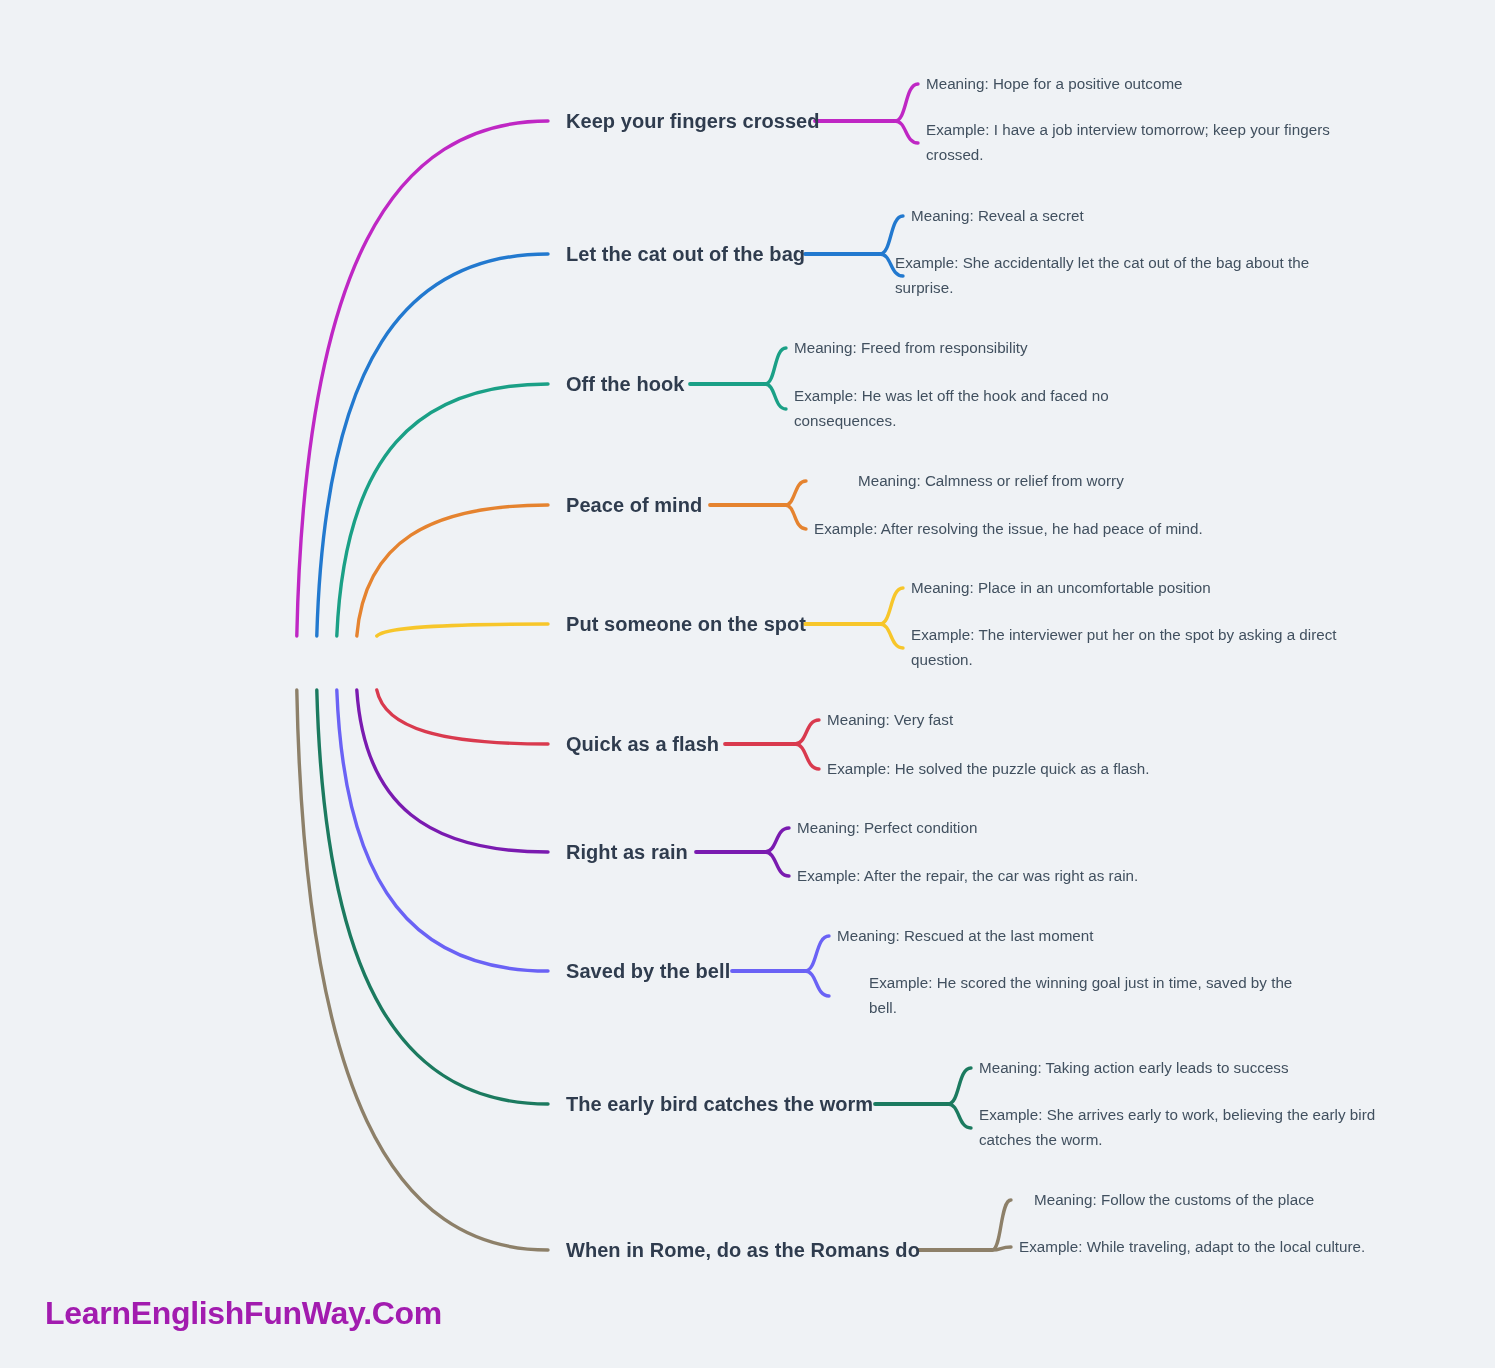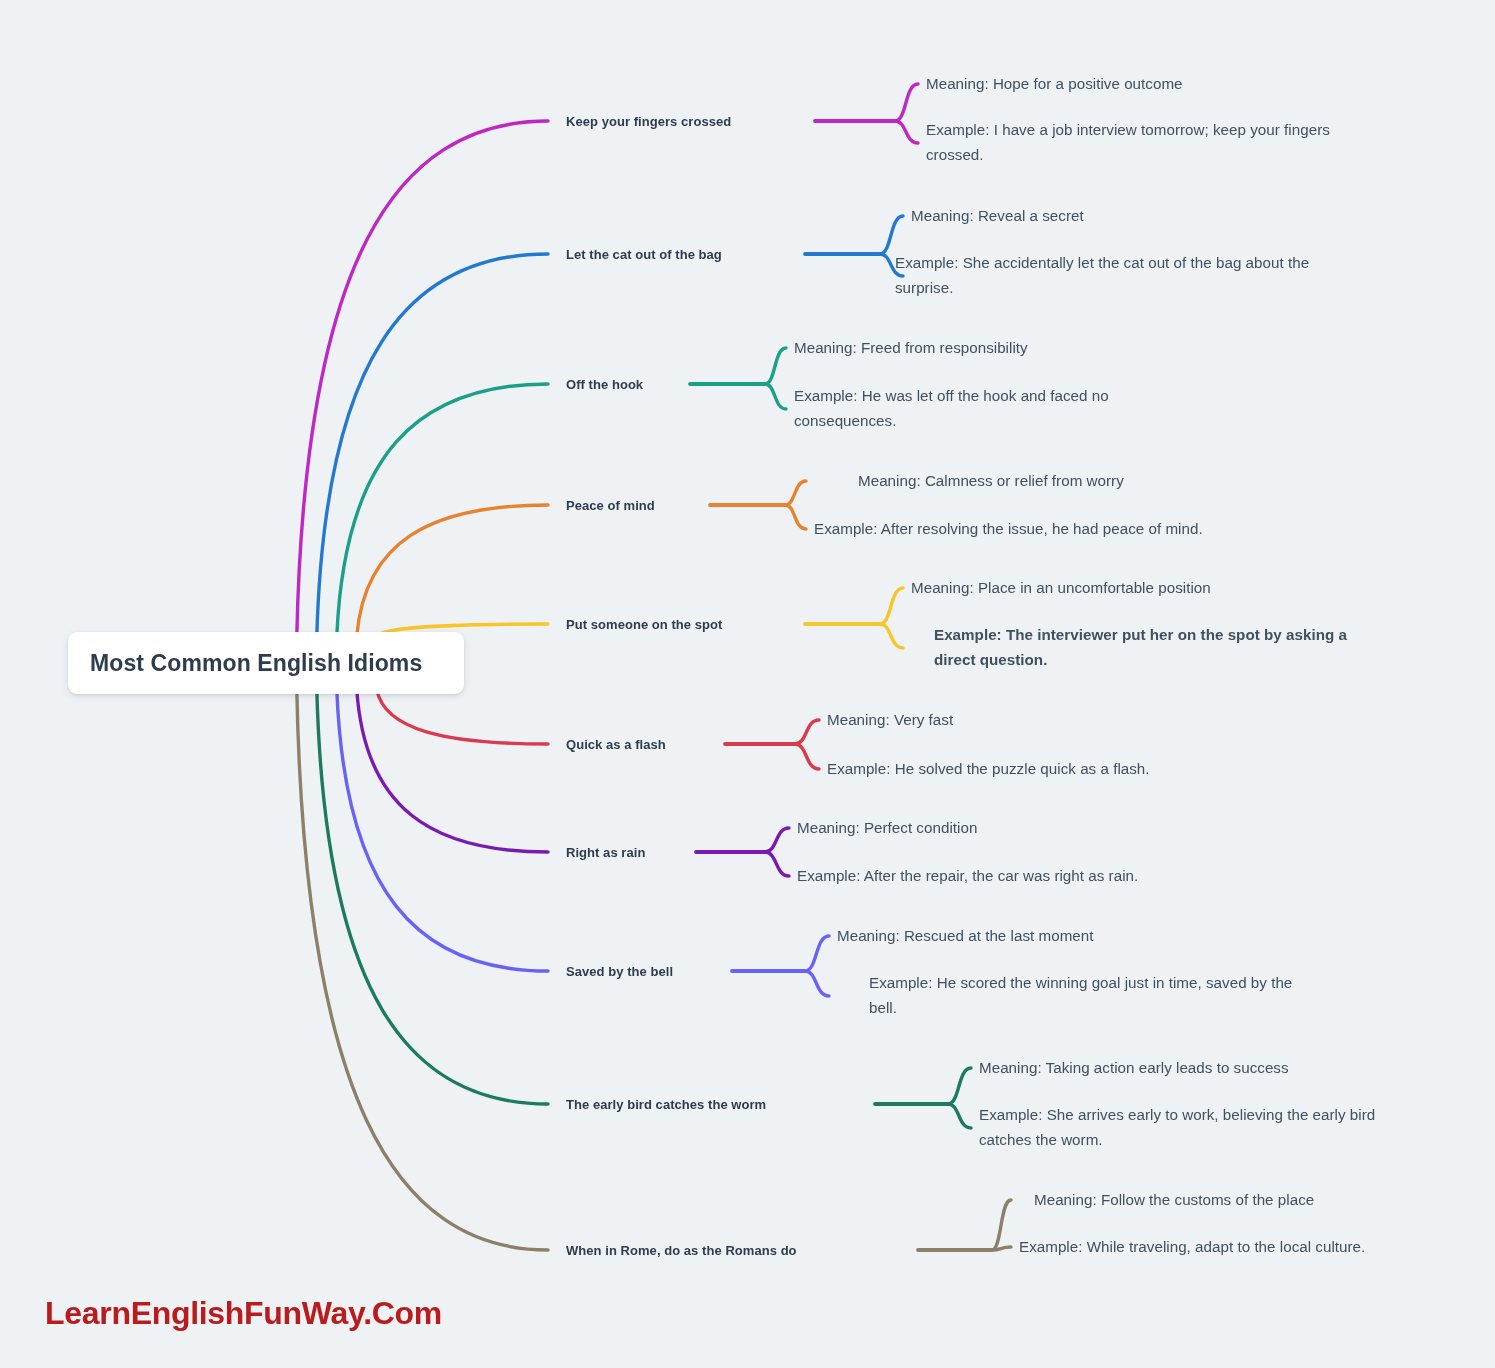--- a/index.html
+++ b/index.html
@@ -51,21 +51,21 @@
     font-size: 23px;
     font-weight: bold;
     color: #2f3c4e;
     letter-spacing: 0.1px;
     white-space: nowrap;
   }
 
   
   .idiom-label {
     position: absolute;
-    font-size: 13px;
+    font-size: 20px;
     font-weight: bold;
     color: #2f3c4e;
     white-space: nowrap;
     transform: translateY(-50%);
     z-index: 4;
     letter-spacing: 0.05px;
   }
 
   
   .leaf-text {
@@ -136,23 +136,20 @@
       <path d="M 316.8 690 C 324.8 988.0799999999999, 404.656 1104, 548 1104" stroke="#1b7a5f" stroke-width="3.4"></path>
       <path d="M 875 1104 L 948 1104" stroke="#1b7a5f" stroke-width="3.8"></path>
       <path d="M 948 1104 C 959.96 1104, 957.66 1068, 971 1068" stroke="#1b7a5f" stroke-width="3.4"></path>
       <path d="M 948 1104 C 959.96 1104, 957.66 1128, 971 1128" stroke="#1b7a5f" stroke-width="3.4"></path>
       <path d="M 296.8 690 C 304.8 1093.2, 392.256 1250, 548 1250" stroke="#8d8069" stroke-width="3.4"></path>
       <path d="M 918 1250 L 992 1250" stroke="#8d8069" stroke-width="3.8"></path>
       <path d="M 992 1250 C 1001.88 1250, 999.98 1200, 1011 1200" stroke="#8d8069" stroke-width="3.4"></path>
       <path d="M 992 1250 C 1001.88 1250, 999.98 1247, 1011 1247" stroke="#8d8069" stroke-width="3.4"></path>
     </svg>
 
-  <div class="root-node" style="left: 68px; top: 632px; width: 396px; height: 62px; background: rgb(255, 255, 255);">
-    <span class="root-label" style="color: rgb(47, 60, 78);">Most Common English Idioms</span>
-  </div>
 
   <div id="labels">
       <div class="idiom-label" style="left: 566px; top: 121px;">Keep your fingers crossed</div>
       <div class="idiom-label" style="left: 566px; top: 254px;">Let the cat out of the bag</div>
       <div class="idiom-label" style="left: 566px; top: 384px;">Off the hook</div>
       <div class="idiom-label" style="left: 566px; top: 505px;">Peace of mind</div>
       <div class="idiom-label" style="left: 566px; top: 624px;">Put someone on the spot</div>
       <div class="idiom-label" style="left: 566px; top: 744px;">Quick as a flash</div>
       <div class="idiom-label" style="left: 566px; top: 852px;">Right as rain</div>
       <div class="idiom-label" style="left: 566px; top: 971px;">Saved by the bell</div>
@@ -162,28 +159,28 @@
   <div id="leaves">
       <div class="leaf-text one-line" style="left: 926px; top: 84px; white-space: nowrap;">Meaning: Hope for a positive outcome</div>
       <div class="leaf-text two-line" style="left: 926px; top: 143px; width: 430px;">Example: I have a job interview tomorrow; keep your fingers crossed.</div>
       <div class="leaf-text one-line" style="left: 911px; top: 216px; white-space: nowrap;">Meaning: Reveal a secret</div>
       <div class="leaf-text two-line" style="left: 895px; top: 276px; width: 455px;">Example: She accidentally let the cat out of the bag about the surprise.</div>
       <div class="leaf-text one-line" style="left: 794px; top: 348px; white-space: nowrap;">Meaning: Freed from responsibility</div>
       <div class="leaf-text two-line" style="left: 794px; top: 409px; width: 380px;">Example: He was let off the hook and faced no consequences.</div>
       <div class="leaf-text one-line" style="left: 858px; top: 481px; white-space: nowrap;">Meaning: Calmness or relief from worry</div>
       <div class="leaf-text one-line" style="left: 814px; top: 529px; white-space: nowrap;">Example: After resolving the issue, he had peace of mind.</div>
       <div class="leaf-text one-line" style="left: 911px; top: 588px; white-space: nowrap;">Meaning: Place in an uncomfortable position</div>
-      <div class="leaf-text two-line" style="left: 934px; top: 648px; width: 450px; font-weight: bold;">Example: The interviewer put her on the spot by asking a direct question.</div>
+      <div class="leaf-text two-line" style="left: 911px; top: 648px; width: 450px;">Example: The interviewer put her on the spot by asking a direct question.</div>
       <div class="leaf-text one-line" style="left: 827px; top: 720px; white-space: nowrap;">Meaning: Very fast</div>
       <div class="leaf-text one-line" style="left: 827px; top: 769px; white-space: nowrap;">Example: He solved the puzzle quick as a flash.</div>
       <div class="leaf-text one-line" style="left: 797px; top: 828px; white-space: nowrap;">Meaning: Perfect condition</div>
       <div class="leaf-text one-line" style="left: 797px; top: 876px; white-space: nowrap;">Example: After the repair, the car was right as rain.</div>
       <div class="leaf-text one-line" style="left: 837px; top: 936px; white-space: nowrap;">Meaning: Rescued at the last moment</div>
       <div class="leaf-text two-line" style="left: 837px; top: 996px; width: 440px; margin-left: 32px;">Example: He scored the winning goal just in time, saved by the bell.</div>
       <div class="leaf-text one-line" style="left: 979px; top: 1068px; white-space: nowrap;">Meaning: Taking action early leads to success</div>
       <div class="leaf-text two-line" style="left: 979px; top: 1128px; width: 435px;">Example: She arrives early to work, believing the early bird catches the worm.</div>
       <div class="leaf-text one-line" style="left: 1019px; top: 1200px; white-space: nowrap; margin-left: 15px;">Meaning: Follow the customs of the place</div>
       <div class="leaf-text one-line" style="left: 1019px; top: 1247px; white-space: nowrap;">Example: While traveling, adapt to the local culture.</div>
     </div>
 
-  <div class="watermark" style="color: #b91c1c;">LearnEnglishFunWay.Com</div>
+  <div class="watermark" style="color: #a21caf;">LearnEnglishFunWay.Com</div>
 
 </div>
 
 </body></html>

